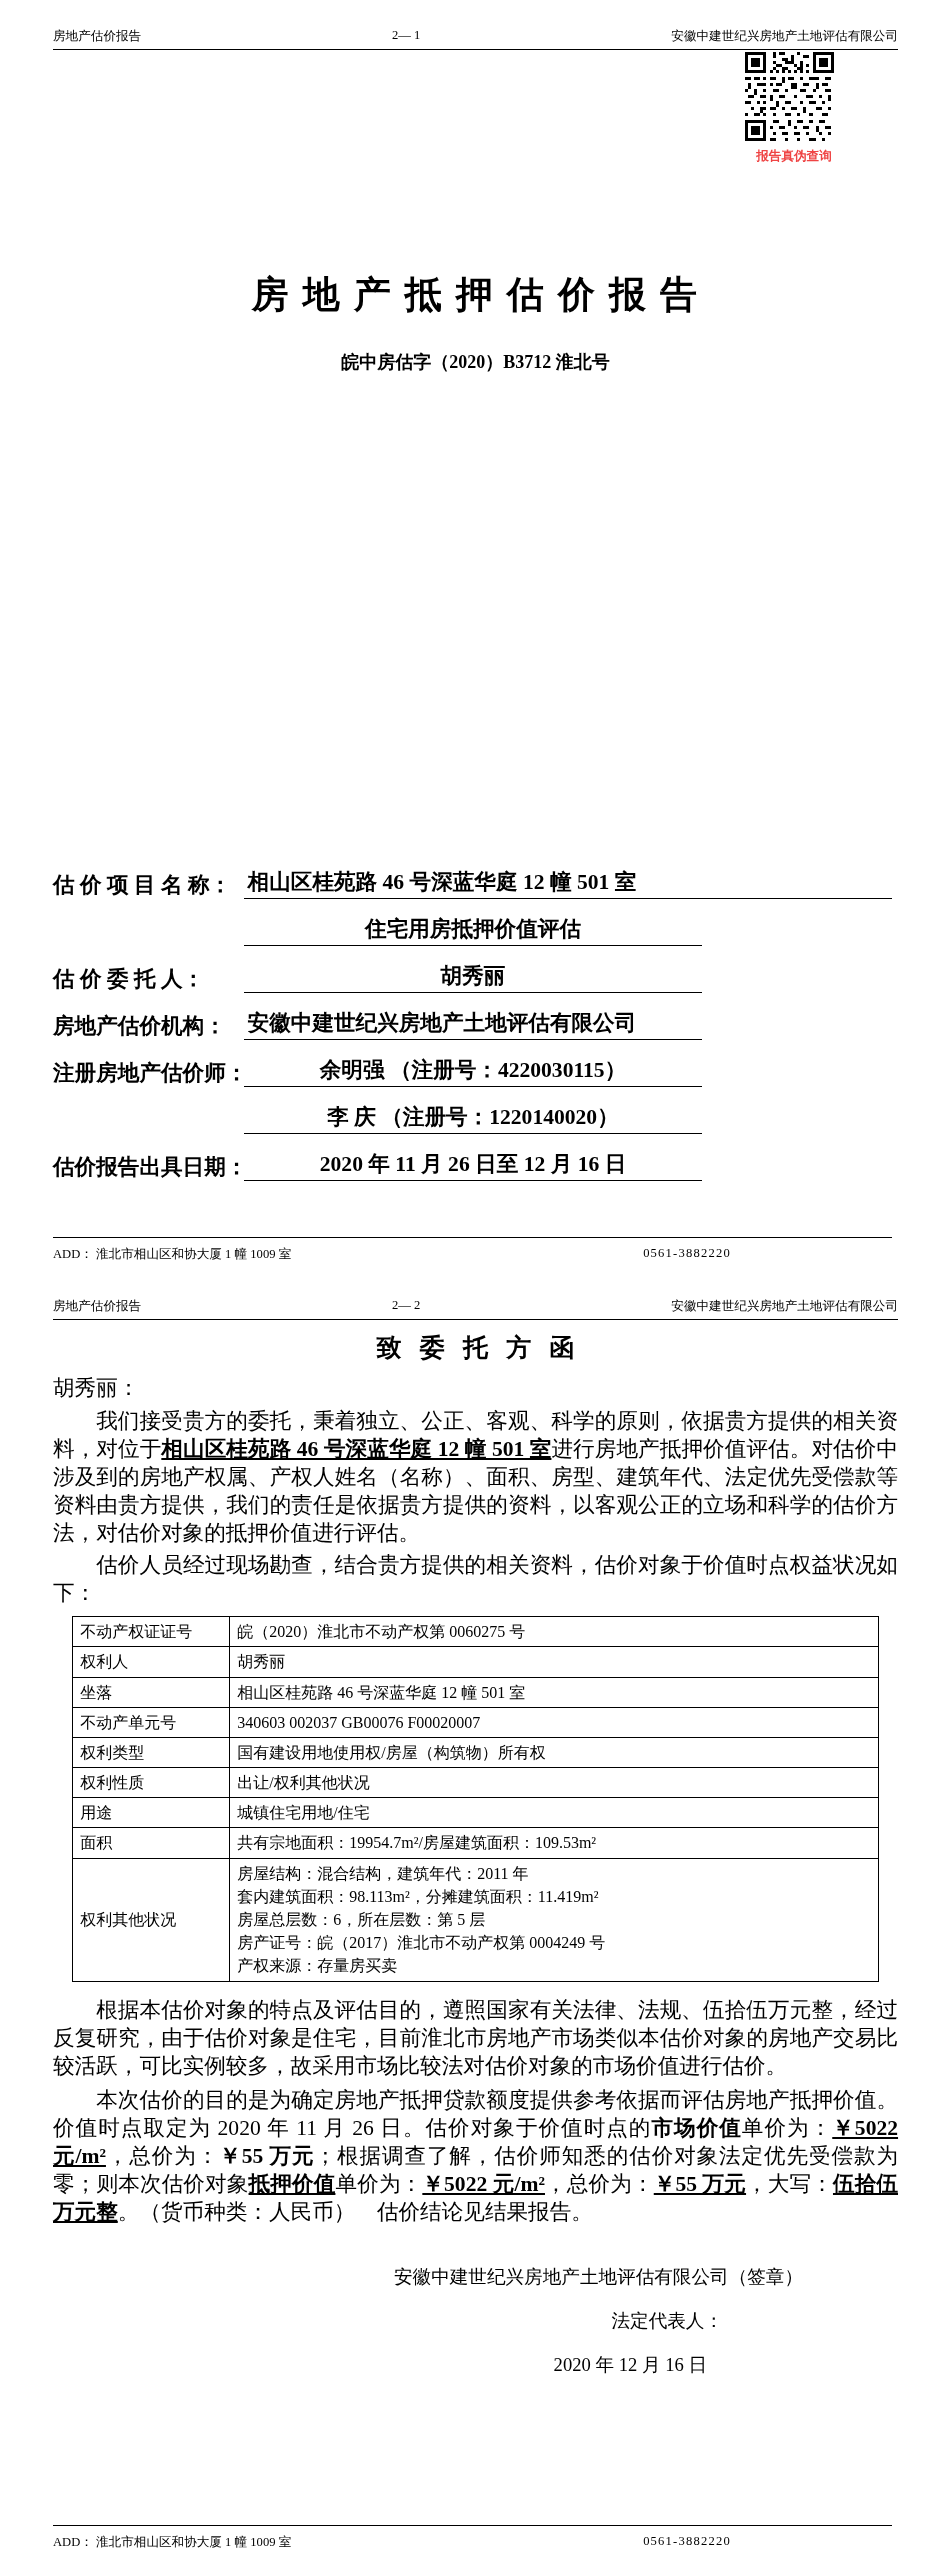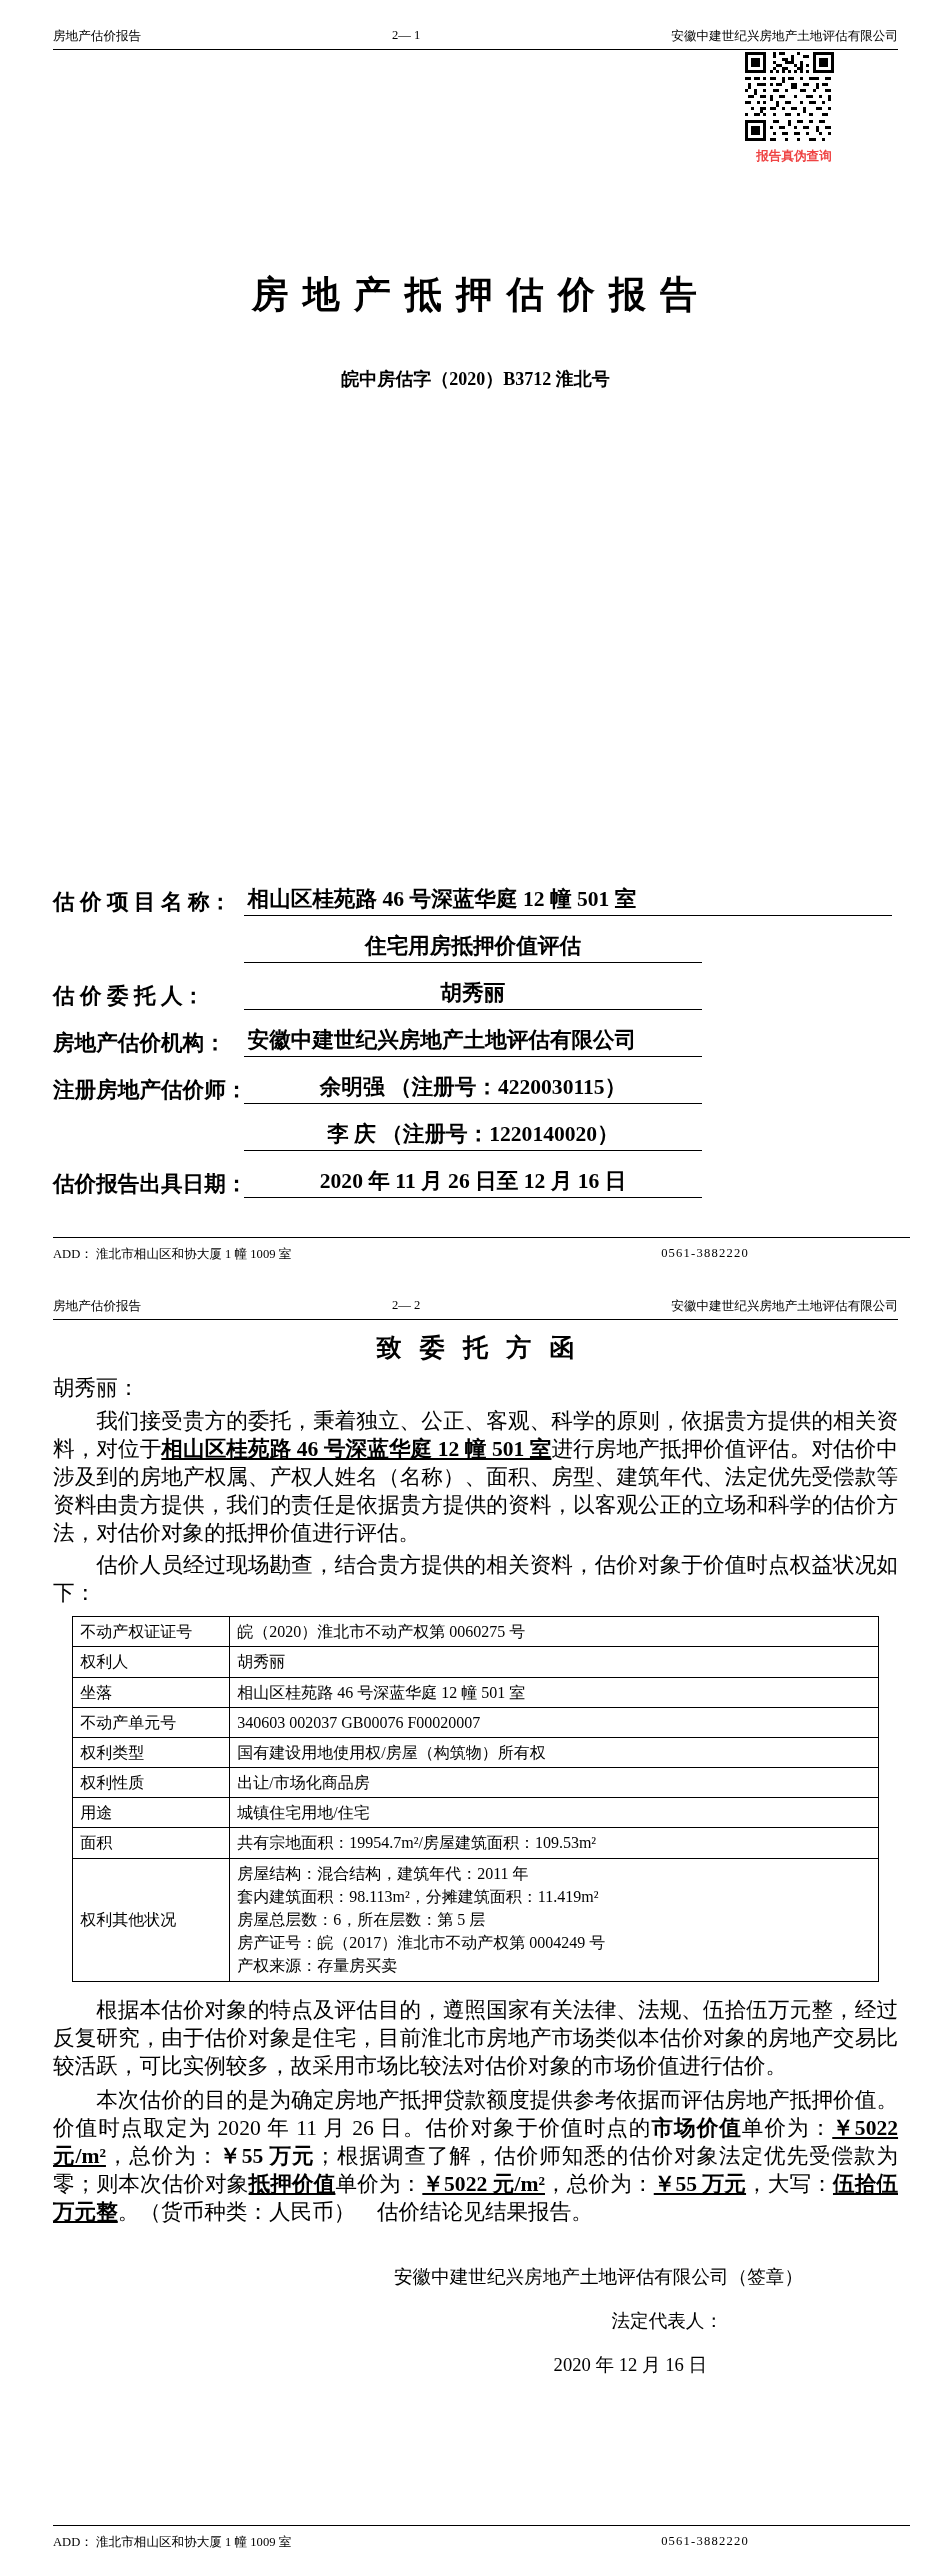--- a/index.html
+++ b/index.html
@@ -13,35 +13,35 @@
   .inner { padding:0 53px; }
 
   
   .page-header {
     display:flex; justify-content:space-between; align-items:flex-start;
     border-bottom:1.2px solid #000; padding-bottom:4.2px; font-size:12.6px;
   }
   .p1 .page-header { padding-top:27.6px; }
   .p2 .page-header { padding-top:9.6px; }
   .page-footer {
-    position:absolute; left:53px; right:41px; bottom:25px;
+    position:absolute; left:53px; right:59px; bottom:25px;
     border-top:1.2px solid #000; padding-top:7.8px;
     display:flex; font-size:12.6px;
   }
   .footer-phone { margin-left:auto; margin-right:161px; letter-spacing:1.2px; }
 
   
   .qr-block { position:absolute; top:52px; right:117px; width:89px; text-align:center; }
   .qr-caption { margin-top:4.8px; font-size:12.6px; font-weight:bold; color:#ef4444; white-space:nowrap;margin-left:9px; }
 
   .report-title {
     margin-top:220px; text-align:center;
     font-size:37px; font-weight:bold; letter-spacing:2.4px; white-space:nowrap;
   }
-  .report-number { margin-top:47px; text-align:center; font-size:18px; font-weight:bold; }
+  .report-number { margin-top:30px; text-align:center; font-size:18px; font-weight:bold; }
 
   .fields { margin-top:478px; font-size:21.6px; font-weight:bold; }
   .field-row { display:flex; align-items:flex-end; height:47px; }
   .field-label { flex:none; width:191px; white-space:nowrap; }
   .field-value {
     width:458px; border-bottom:1.8px solid #000;
     text-align:center; padding-bottom:1.8px; white-space:nowrap;
   }
   .field-value.wide { width:648px; }
   .field-value.left { text-align:left; padding-left:3.6px; }
@@ -172,21 +172,21 @@
         <tr>
           <td class="t-label">不动产单元号</td>
           <td class="t-value">340603   002037   GB00076   F00020007</td>
         </tr>
         <tr>
           <td class="t-label">权利类型</td>
           <td class="t-value">国有建设用地使用权/房屋（构筑物）所有权</td>
         </tr>
         <tr>
           <td class="t-label">权利性质</td>
-          <td class="t-value">出让/市场化商品房</td>
+          <td class="t-value">出让/权利其他状况</td>
         </tr>
         <tr>
           <td class="t-label">用途</td>
           <td class="t-value">城镇住宅用地/住宅</td>
         </tr>
         <tr>
           <td class="t-label">面积</td>
           <td class="t-value">共有宗地面积：19954.7m²/房屋建筑面积：109.53m²</td>
         </tr>
         <tr>

